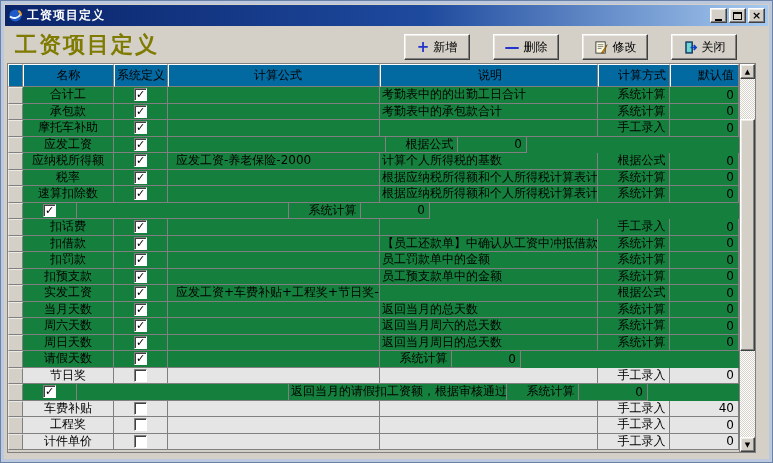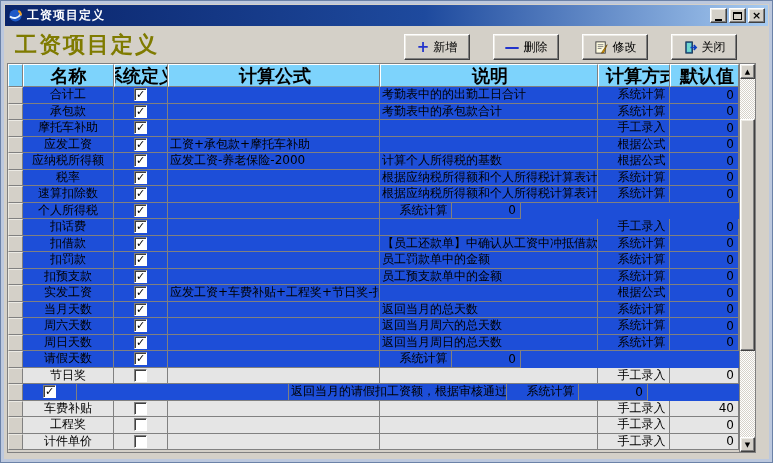--- a/index.html
+++ b/index.html
@@ -36,29 +36,29 @@
     display:flex; align-items:center; justify-content:center; gap:4px;
     font-size:12px; cursor:default; }
   .ic-plus,.ic-minus { color:#2233CC; font-weight:bold; font-size:15px; line-height:1; }
   .tbtn svg { width:15px; height:15px; }
 
   
   .grid { position:absolute; left:6px; top:62px; width:749px; height:390px;
     border:1px solid #808080; background:#D4D0C8; display:flex; }
   .gridmain { width:731px; }
   .thead { display:flex; height:23px; }
-  .th { background:#7dd3fc; border:1px solid; border-color:#FFF #808080 #808080 #FFF;
-    display:flex; align-items:center; justify-content:center; font-size:18px; overflow:hidden; white-space:nowrap;font-weight:bold; }
-  .trow { display:flex; height:16.5px; background:#1d4ed8; }
+  .th { background:#0369a1; border:1px solid; border-color:#FFF #808080 #808080 #FFF;
+    display:flex; align-items:center; justify-content:center; font-size:12px; overflow:hidden; white-space:nowrap; }
+  .trow { display:flex; height:16.5px; background:#15803d; }
   .trow.plain { background:#e5e5e5; }
   .td { border-right:1px solid #808080; border-bottom:1px solid #808080;
     overflow:hidden; white-space:nowrap; display:flex; align-items:center; font-size:12px; }
   .td.sel { background:#D4D0C8; border:1px solid; border-color:#ECEAE4 #808080 #808080 #ECEAE4; }
   .c-sel{width:15px;} .c-name{width:91px;justify-content:center;}
-  .c-sys{width:54px;justify-content:center;} .c-formula{width:212px;padding-left:2px;}
+  .c-sys{width:54px;justify-content:center;} .c-formula{width:212px;padding-left:8px;}
   .c-desc{width:218px;padding-left:2px;} .c-method{width:72px;justify-content:center;padding-left:16px;}
   .c-def{width:69px;justify-content:flex-end;padding-right:4px;padding-left:36px;}
   .cb { width:13px; height:13px; background:#FFF;
     border:1px solid; border-color:#808080 #FFF #FFF #808080;
     box-shadow:inset 1px 1px 0 #404040;
     display:flex; align-items:center; justify-content:center;
     font-size:11px; font-weight:bold; line-height:1; }
 
   
   .vscroll { width:16px; position:relative;
@@ -172,21 +172,20 @@
             <div class="td c-desc"></div>
             <div class="td c-method">手工录入</div>
             <div class="td c-def">0</div>
           </div>
           <div class="trow">
             <div class="td sel c-sel"></div>
             <div class="td c-name">应发工资</div>
             <div class="td c-sys">
               <span class="cb">✓</span>
             </div>
-            <div class="td c-formula">工资+承包款+摩托车补助</div>
             <div class="td c-desc"></div>
             <div class="td c-method">根据公式</div>
             <div class="td c-def">0</div>
           </div>
           <div class="trow">
             <div class="td sel c-sel"></div>
             <div class="td c-name">应纳税所得额</div>
             <div class="td c-sys">
               <span class="cb">✓</span>
             </div>
@@ -212,21 +211,20 @@
             <div class="td c-sys">
               <span class="cb">✓</span>
             </div>
             <div class="td c-formula"></div>
             <div class="td c-desc">根据应纳税所得额和个人所得税计算表计</div>
             <div class="td c-method">系统计算</div>
             <div class="td c-def">0</div>
           </div>
           <div class="trow">
             <div class="td sel c-sel"></div>
-            <div class="td c-name">个人所得税</div>
             <div class="td c-sys">
               <span class="cb">✓</span>
             </div>
             <div class="td c-formula"></div>
             <div class="td c-method">系统计算</div>
             <div class="td c-def">0</div>
           </div>
           <div class="trow">
             <div class="td sel c-sel"></div>
             <div class="td c-name">扣话费</div>

